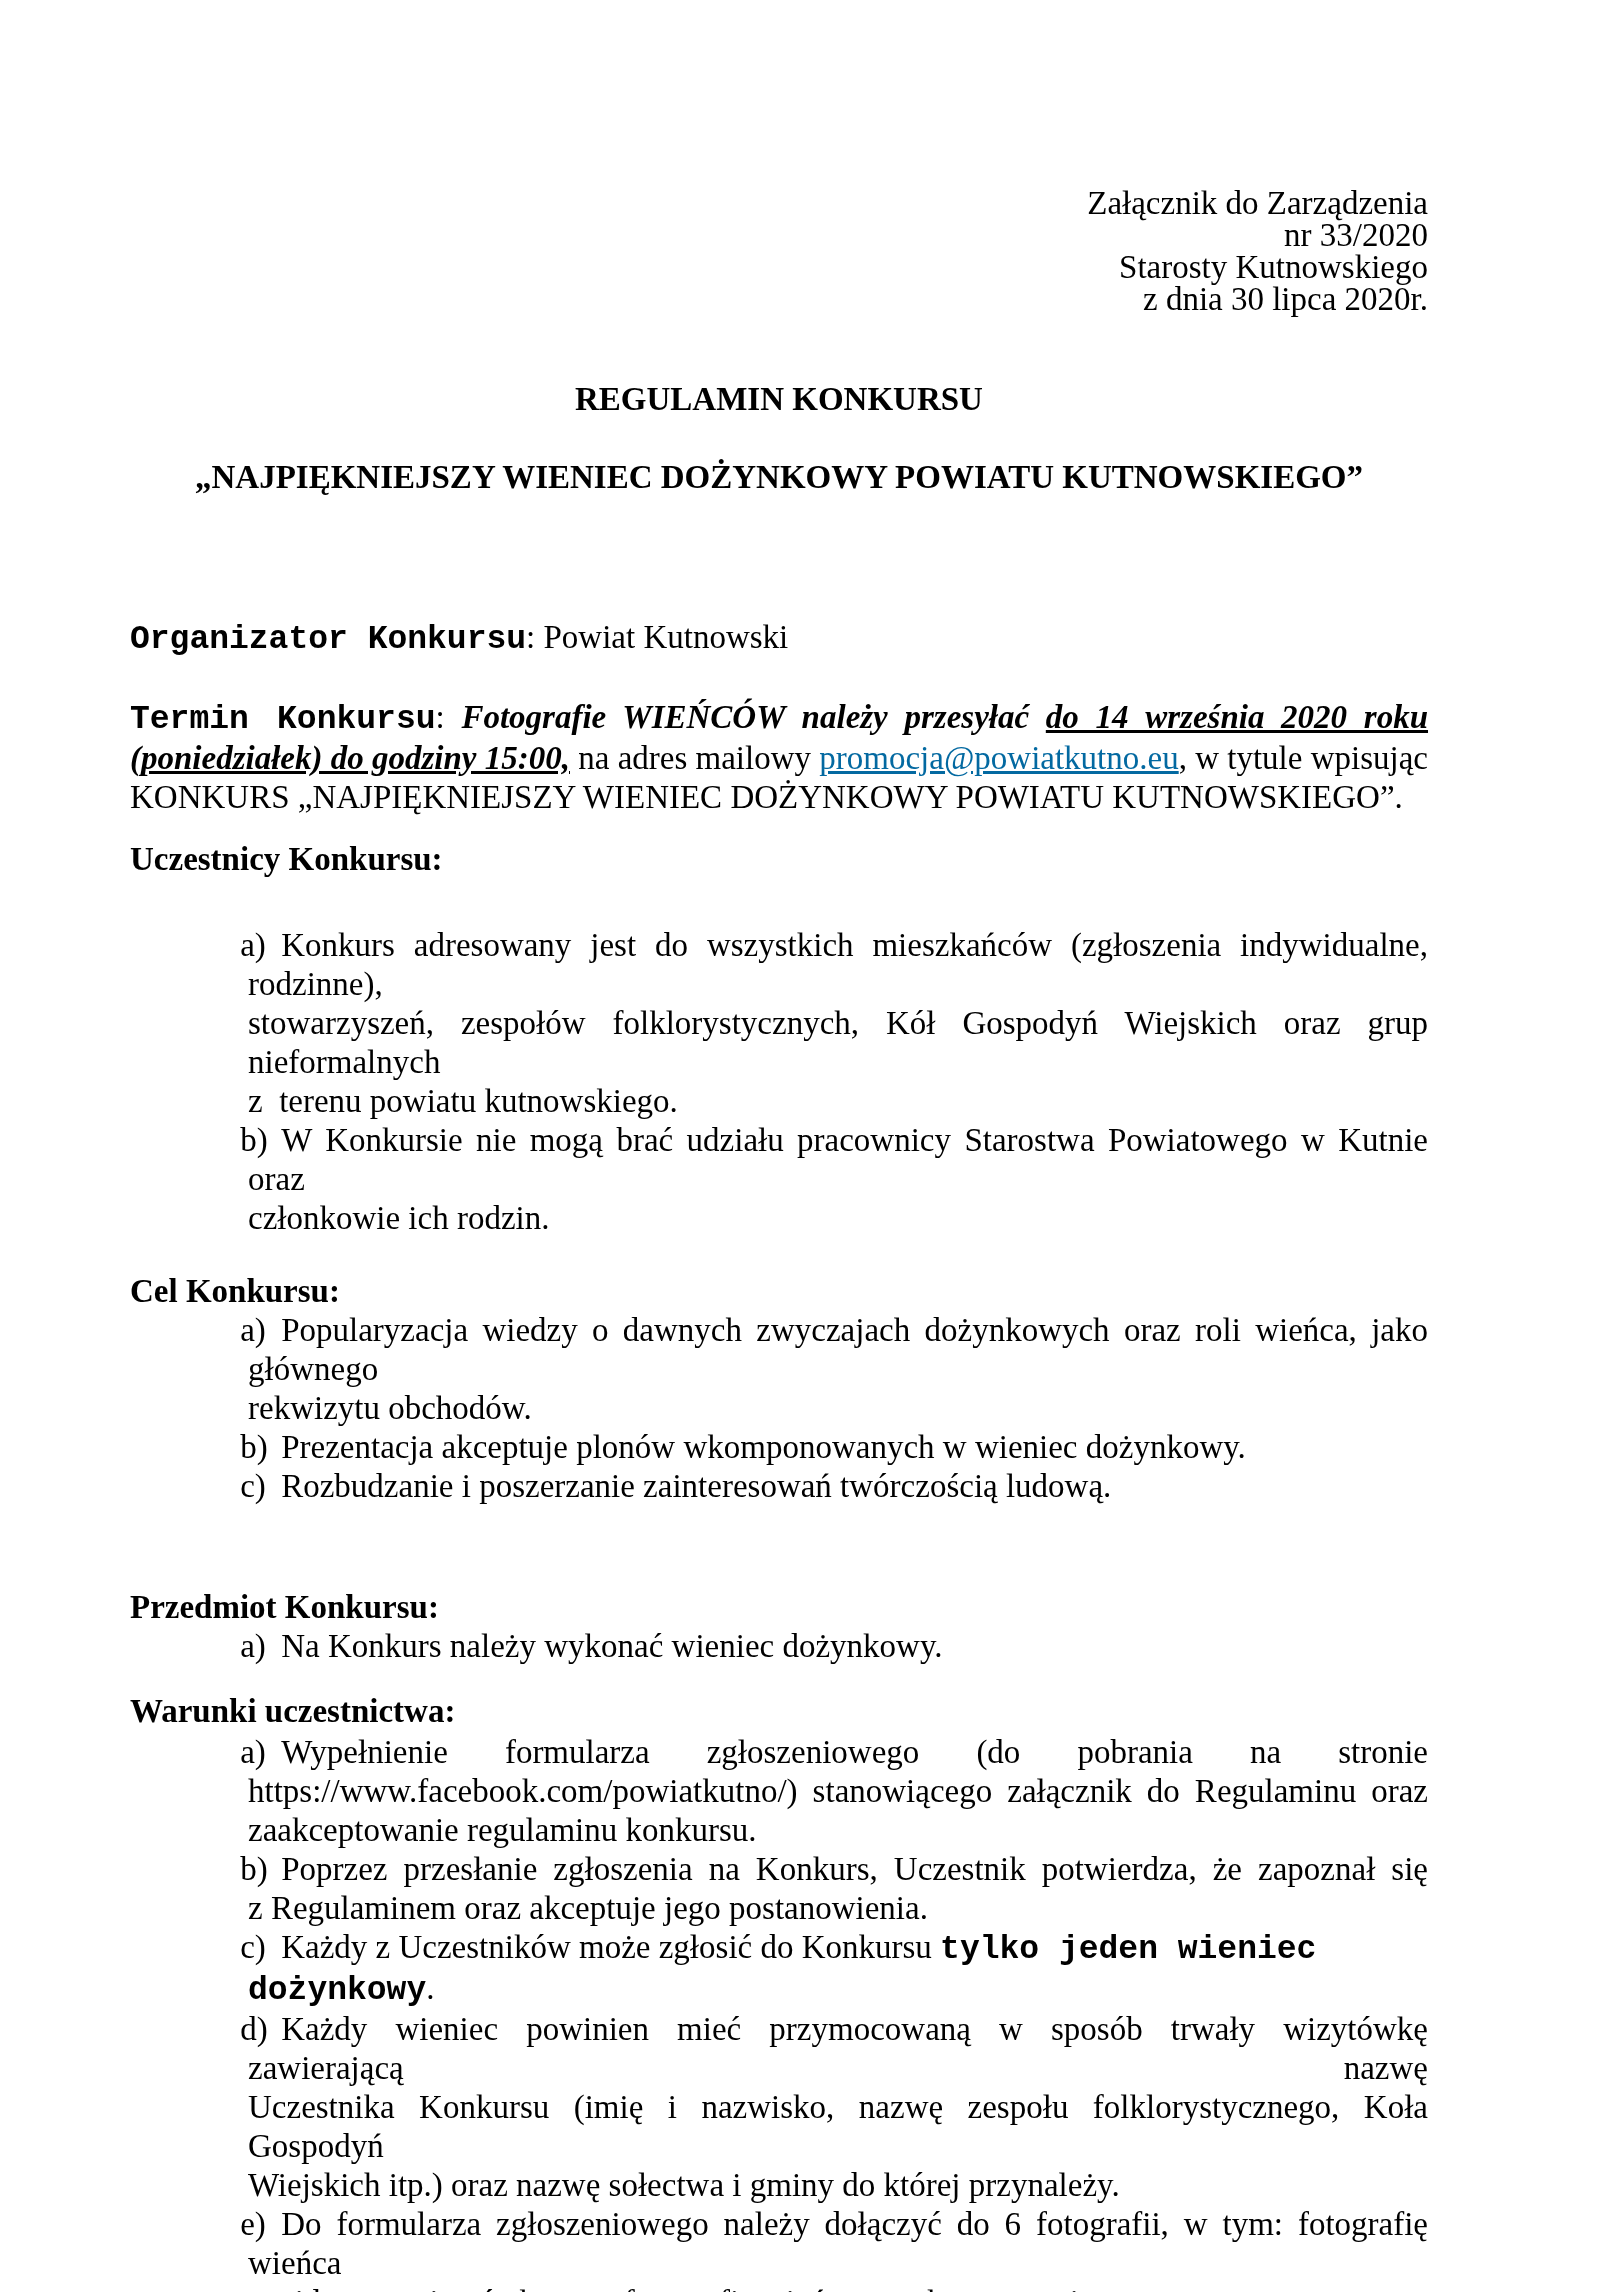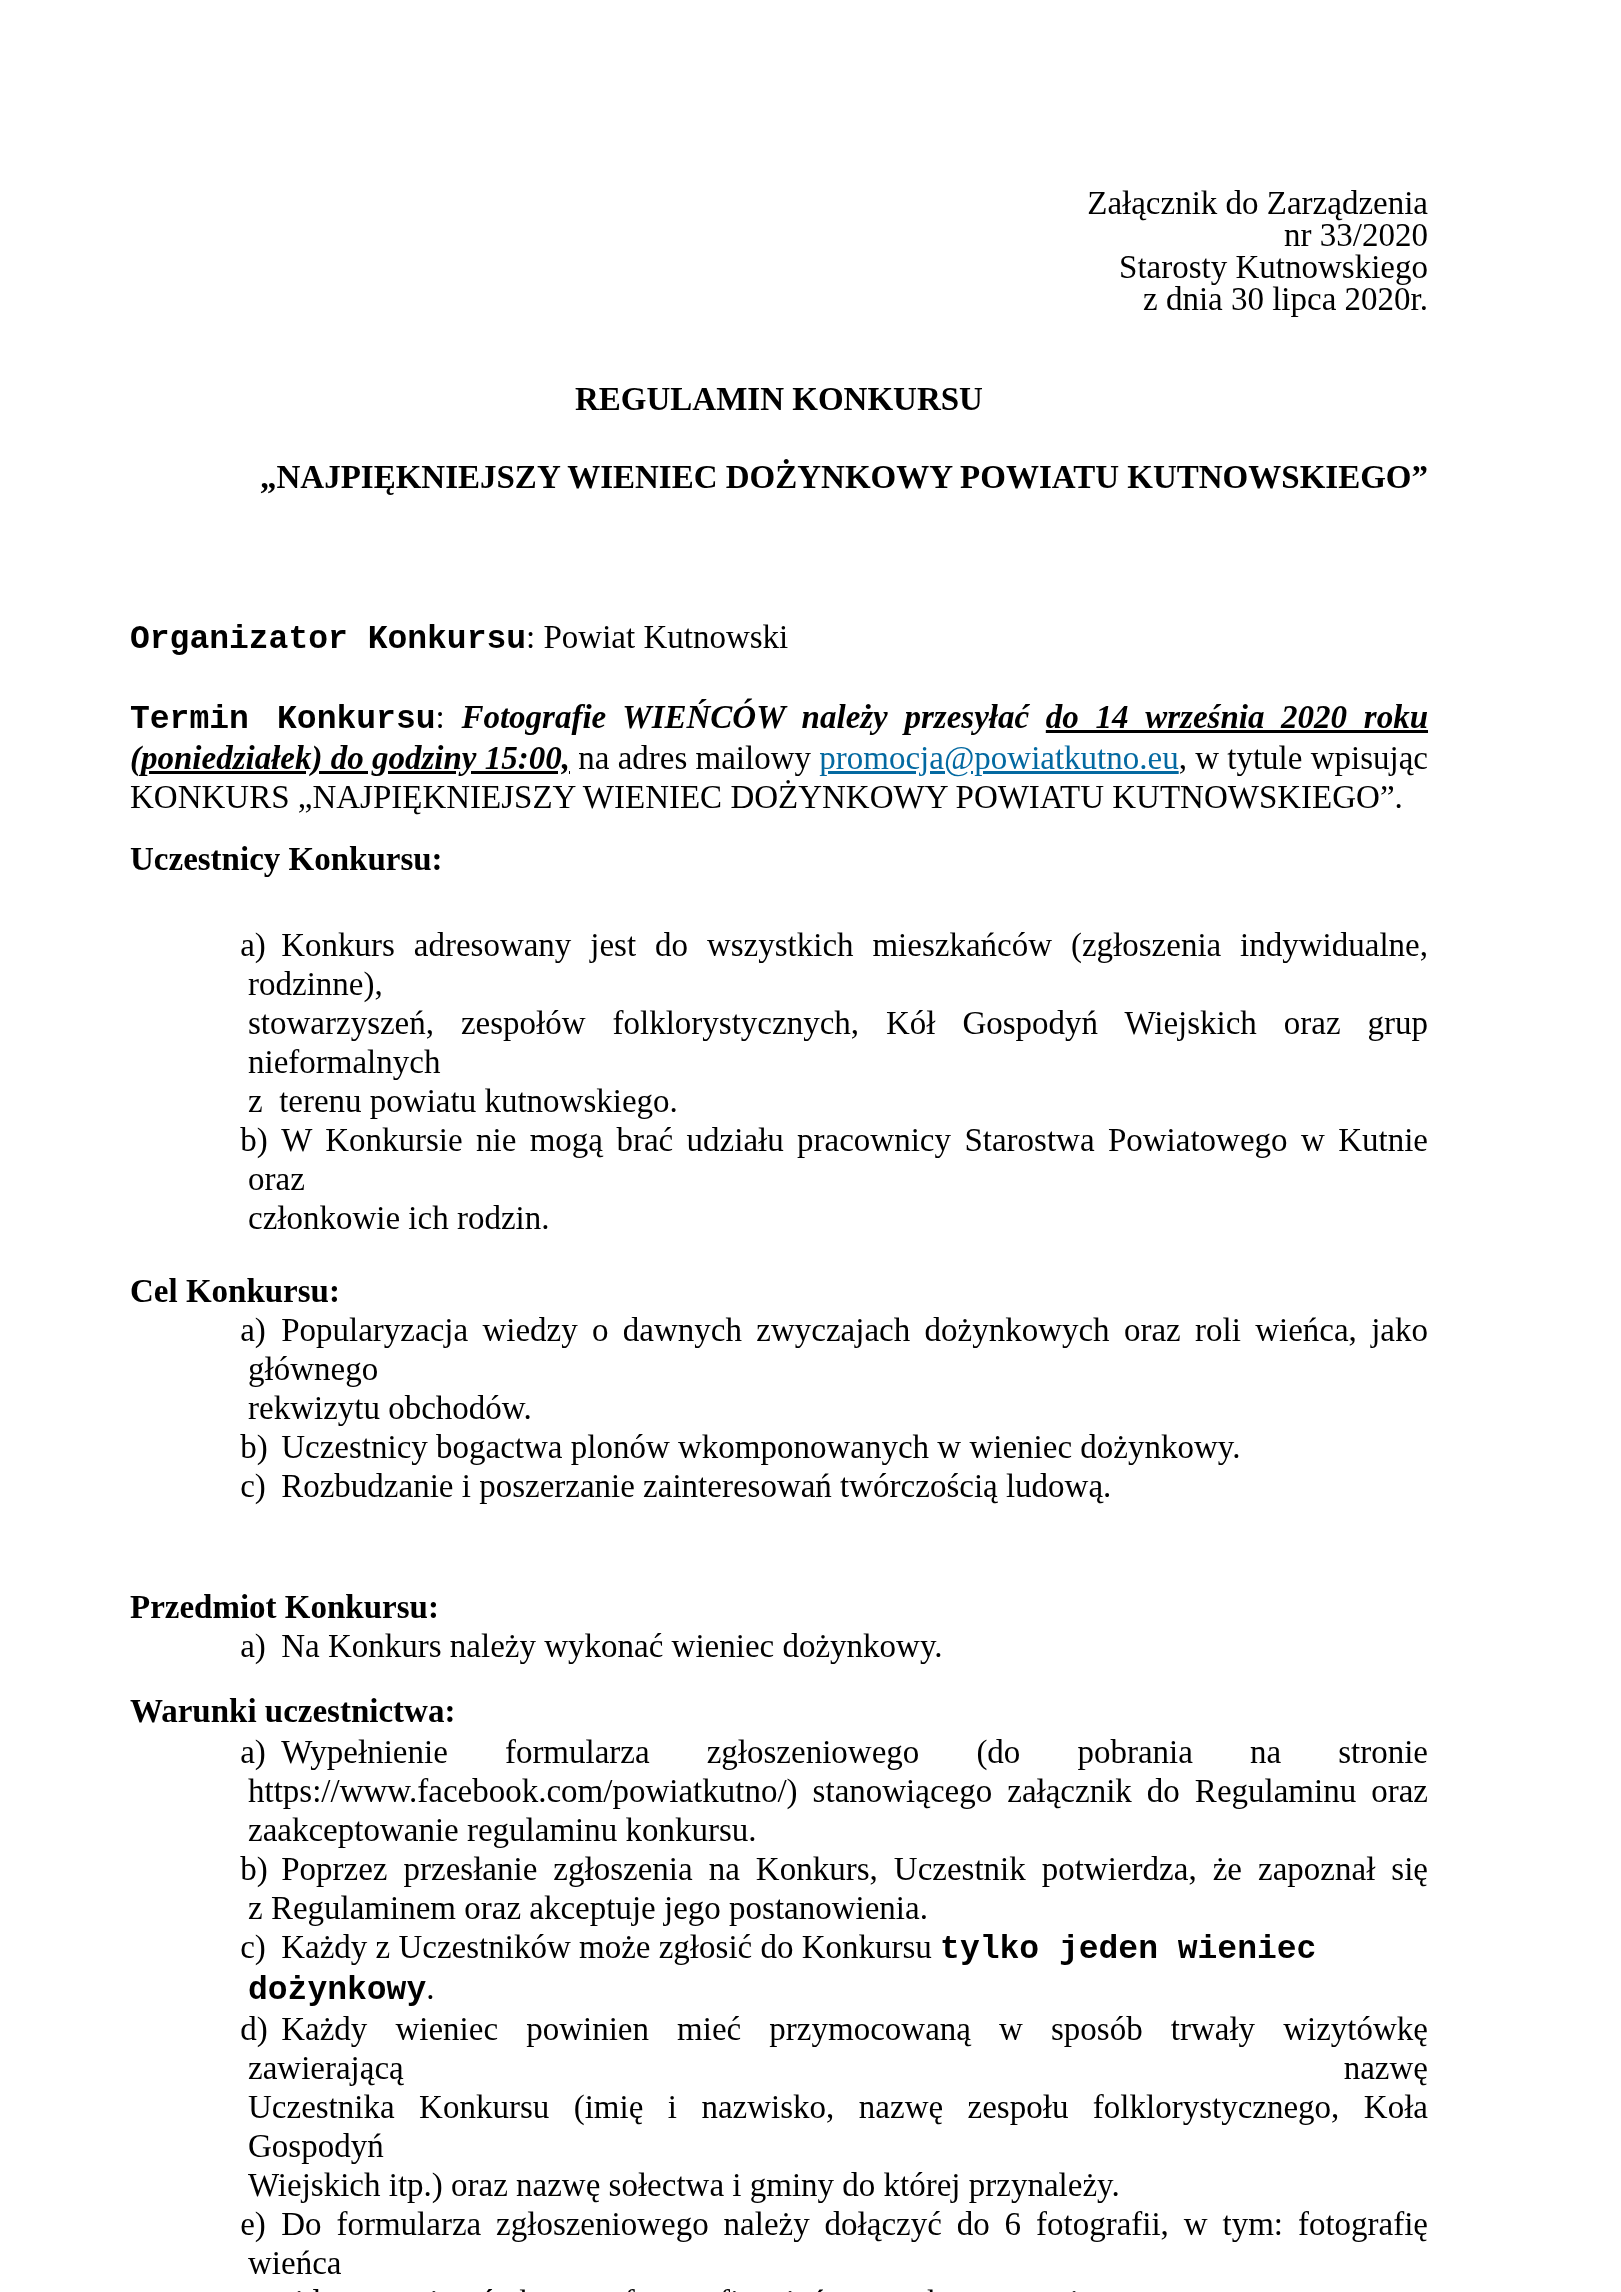--- a/index.html
+++ b/index.html
@@ -15,21 +15,21 @@
     width: 1298px;
     font-family: "Liberation Serif", serif;
     font-size: 33px;
     line-height: 39px;
     color: #000000;
   }
   
   .att { margin-top: 187px; line-height: 32px; text-align: right; }
   
   .title    { margin-top: 65px; font-weight: 700; text-align: center; }
-  .subtitle { margin-top: 39px; font-weight: 700; text-align: right; }
+  .subtitle { margin-top: 39px; font-weight: 700; text-align: center; }
   .organizer { margin-top: 121px; }
   .deadline  { margin-top: 39px; }
   .heading   { font-weight: 700; }
   .h-ucz { margin-top: 23px; }
   .l-ucz { margin-top: 47px; }
   .h-cel { margin-top: 34px; }
   .h-prz { margin-top: 82px; }
   .h-war { margin-top: 26px; }
   .l-war { margin-top: 2px; }
   
@@ -82,21 +82,21 @@
         </div>
       </div>
 
     <div class="heading h-cel">Cel Konkursu:</div>
     <div class="list l-cel">
         <div class="item">
           <div class="jline stretch"><span class="marker">a)</span><span class="r">Popularyzacja wiedzy o dawnych zwyczajach dożynkowych oraz roli wieńca, jako głównego</span></div>
           <div class="jline"><span class="r">rekwizytu obchodów.</span></div>
         </div>
         <div class="item">
-          <div class="jline"><span class="marker">b)</span><span class="r">Uczestnicy bogactwa plonów wkomponowanych w wieniec dożynkowy.</span></div>
+          <div class="jline"><span class="marker">b)</span><span class="r">Prezentacja akceptuje plonów wkomponowanych w wieniec dożynkowy.</span></div>
         </div>
         <div class="item">
           <div class="jline"><span class="marker">c)</span><span class="r">Rozbudzanie i poszerzanie zainteresowań twórczością ludową.</span></div>
         </div>
       </div>
 
     <div class="heading h-prz">Przedmiot Konkursu:</div>
     <div class="list l-prz">
         <div class="item">
           <div class="jline"><span class="marker">a)</span><span class="r">Na Konkurs należy wykonać wieniec dożynkowy.</span></div>

